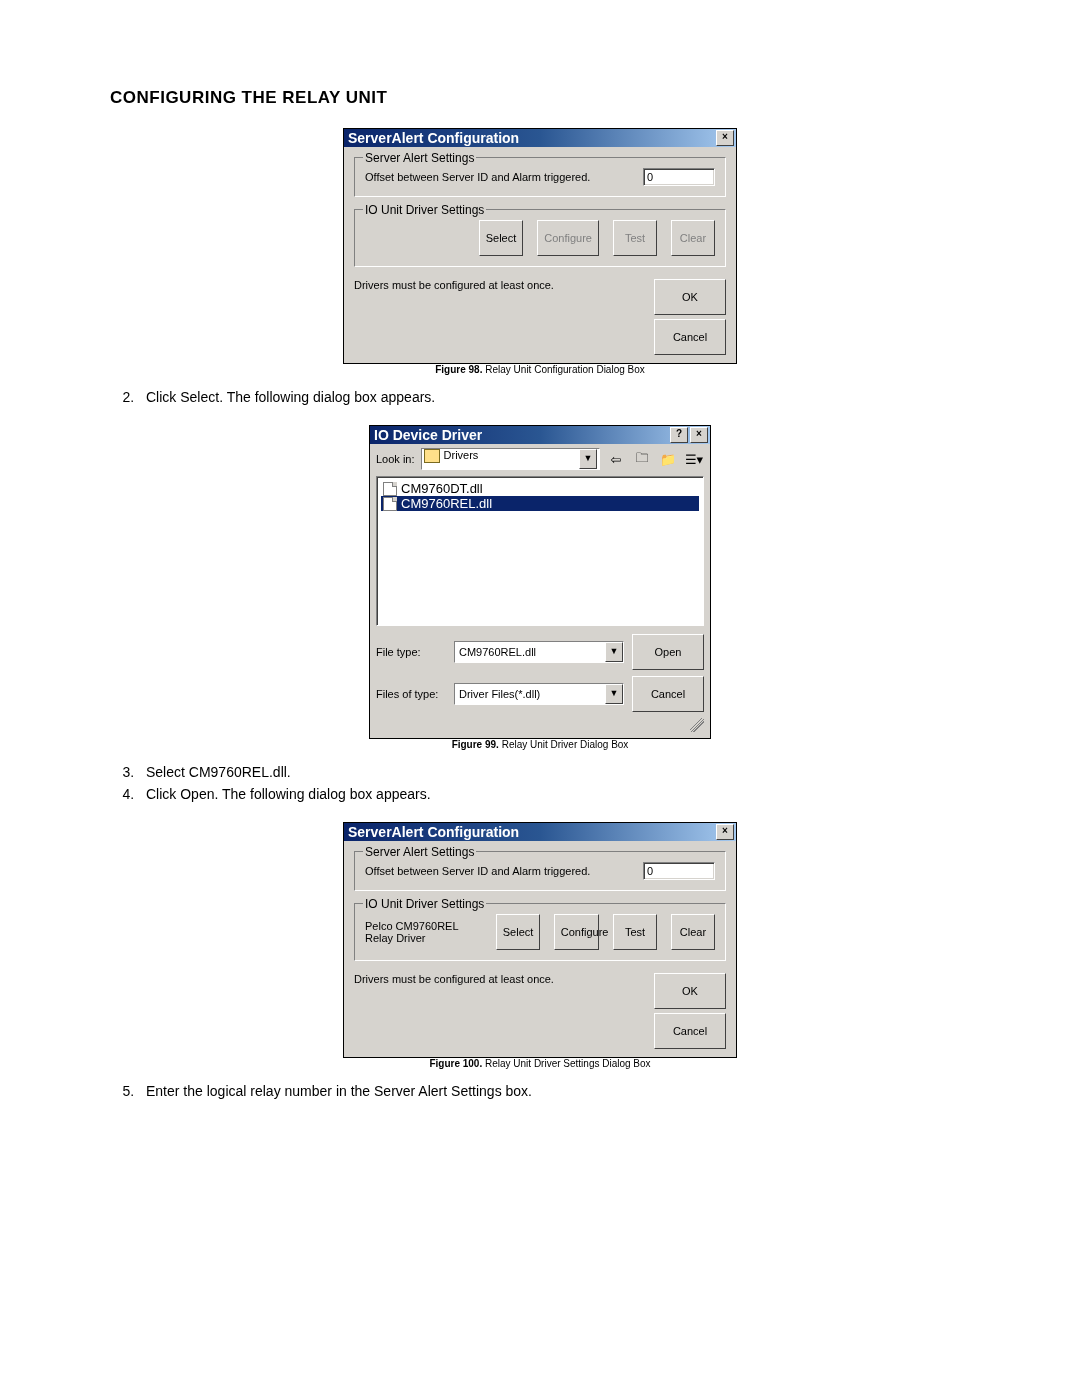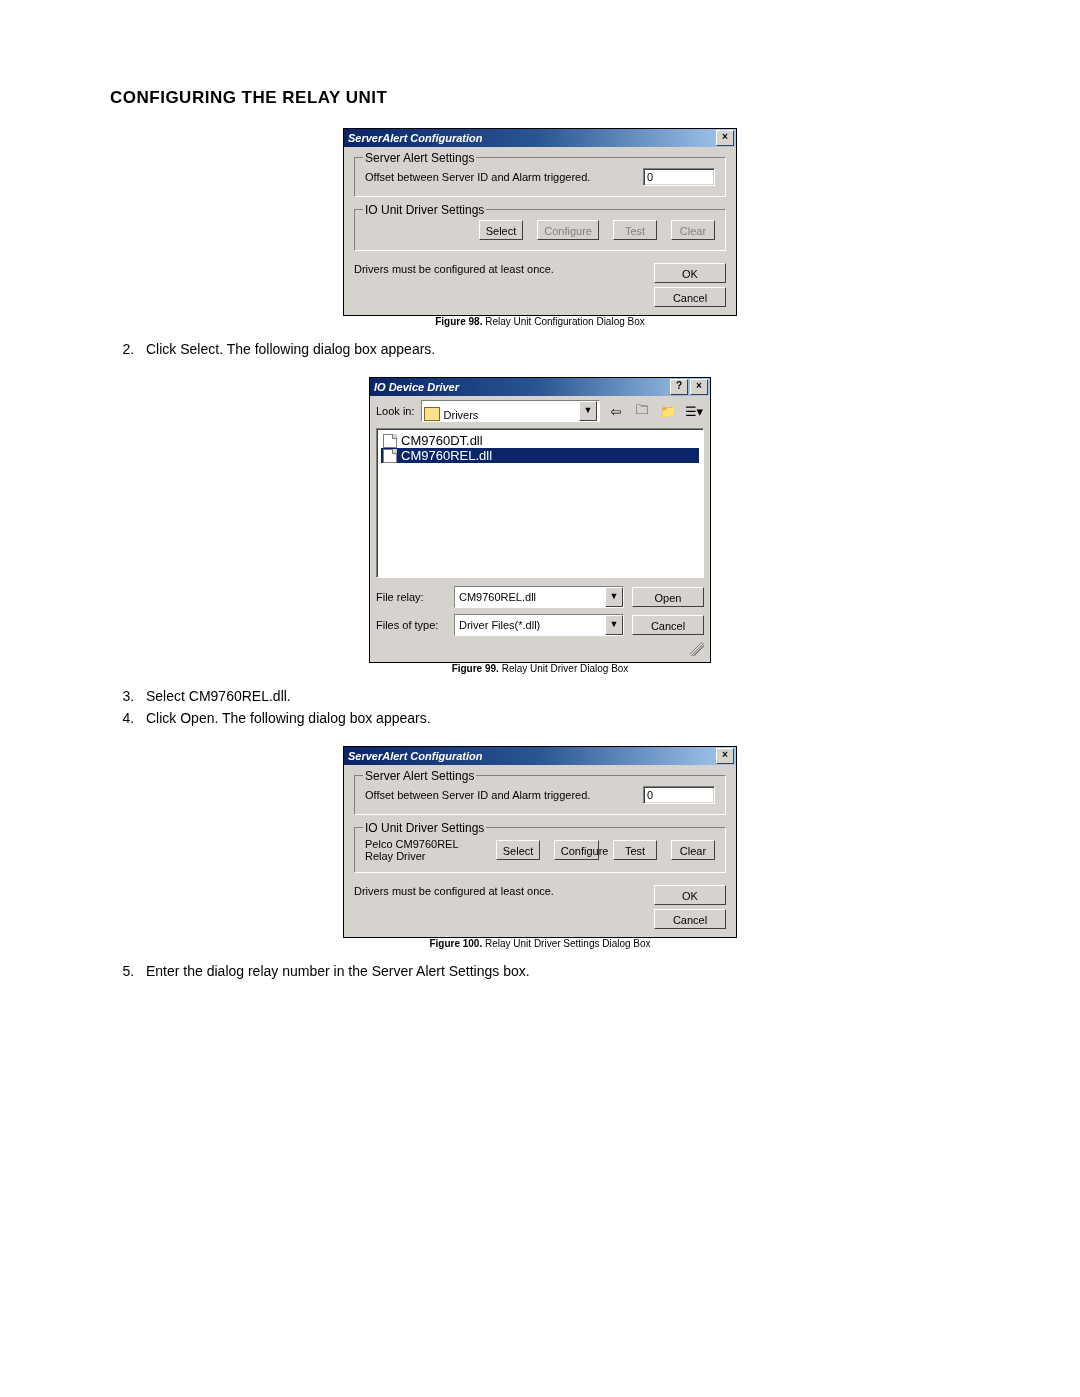--- a/index.html
+++ b/index.html
@@ -52,21 +52,21 @@
   .win-titlebar {
     background: linear-gradient(90deg,#0a246a,#2a5692,#a6caf0);
     color: #fff;
     font-weight: bold;
     display: flex;
     align-items: center;
     justify-content: space-between;
     height: 18px;
     padding: 0 2px 0 4px;
   }
-  .win-title-text { font-size: 11px; font-style: italic; }
+  .win-title-text { font-size: 14px; }
   .win-title-btns { display: flex; gap: 2px; }
   .win-title-btn {
     width: 16px; height: 14px;
     background: #d6d3ce;
     border: 1px solid #fff;
     border-right-color: #404040;
     border-bottom-color: #404040;
     font-size: 10px;
     font-weight: bold;
     line-height: 12px;
@@ -102,21 +102,21 @@
     padding: 0 3px;
     font-size: 11px;
     font-family: Tahoma, Arial, sans-serif;
     box-sizing: border-box;
   }
   .win-btn {
     background: #d6d3ce;
     border: 1px solid #fff;
     border-right-color: #404040;
     border-bottom-color: #404040;
-    height: 20px;
+    height: 36px;
     min-width: 44px;
     padding: 4px 6px;
     font-size: 11px;
     font-family: Tahoma, Arial, sans-serif;
     text-align: center;
   }
   .win-btn.disabled { color: #808080; }
   .win-btn.wide { width: 72px; }
   .status-row {
     display: flex;
@@ -126,21 +126,21 @@
   }
   .vert-btns { display: flex; flex-direction: column; gap: 4px; }
   
   .file-toolbar {
     display: flex;
     align-items: center;
     gap: 6px;
     padding: 4px 6px 6px 6px;
   }
   .lookin-combo {
-    display:flex;align-items:flex-end;
+    display:flex;align-items:flex-start;
     background:#fff;
     border:1px solid #808080;
     border-right-color:#fff;border-bottom-color:#fff;
     height:20px;flex:1;padding:0 2px;
     gap:4px;
   }
   .folder-glyph {
     width:14px;height:12px;display:inline-block;
     background:#ffe08a;border:1px solid #7a6a20;
   }
@@ -280,21 +280,21 @@
           <span class="file-glyph"></span>
           <span>CM9760DT.dll</span>
         </div>
         <div class="file-item selected">
           <span class="file-glyph"></span>
           <span>CM9760REL.dll</span>
         </div>
       </div>
       <div class="file-bottom">
         <div class="file-row">
-          <span class="lbl">File relay:</span>
+          <span class="lbl">File type:</span>
           <div class="combo">
             <span class="combo-text">CM9760REL.dll</span>
             <div class="combo-arrow">▼</div>
           </div>
           <button class="win-btn wide">Open</button>
         </div>
         <div class="file-row">
           <span class="lbl">Files of type:</span>
           <div class="combo">
             <span class="combo-text">Driver Files(*.dll)</span>
@@ -355,16 +355,16 @@
         </div>
       </div>
     </div>
     <div class="fig-caption">
       <span class="fig-label">Figure 100.</span>
       <span>Relay Unit Driver Settings Dialog Box</span>
     </div>
   </div>
 
   <ol class="steps" start="5">
-    <li>Enter the dialog relay number in the Server Alert Settings box.</li>
+    <li>Enter the logical relay number in the Server Alert Settings box.</li>
   </ol>
 
 </div>
 
 </body></html>

